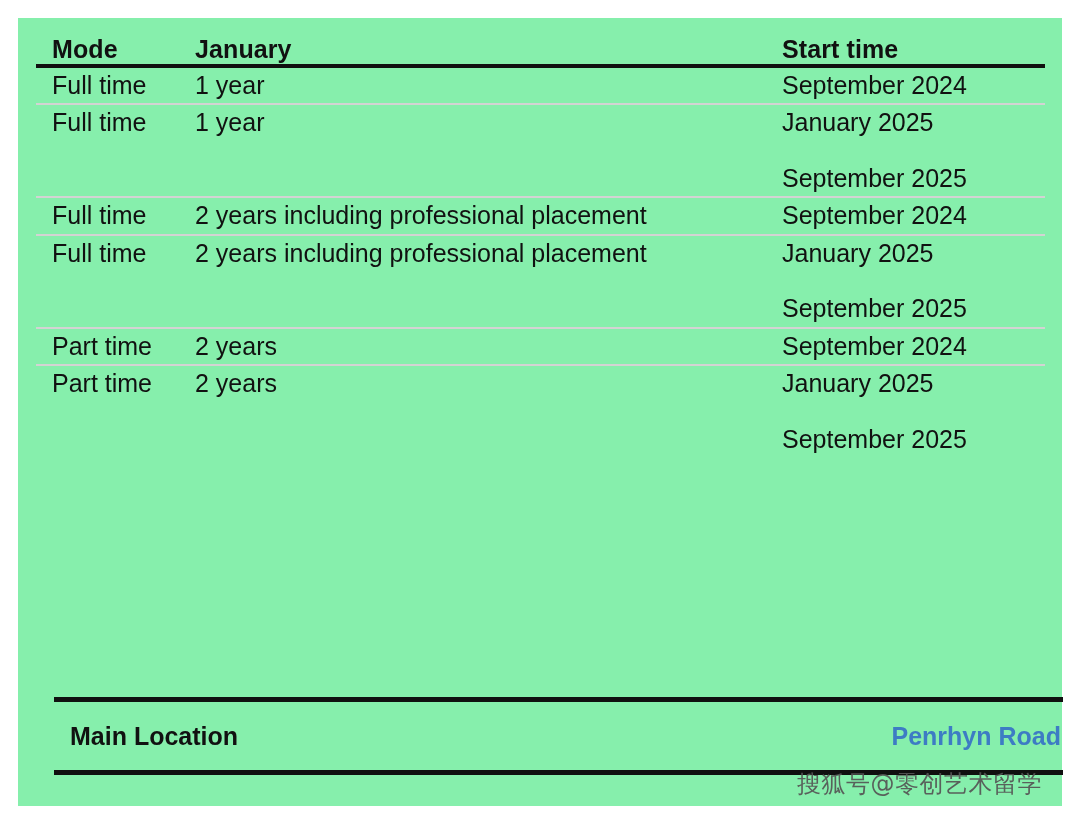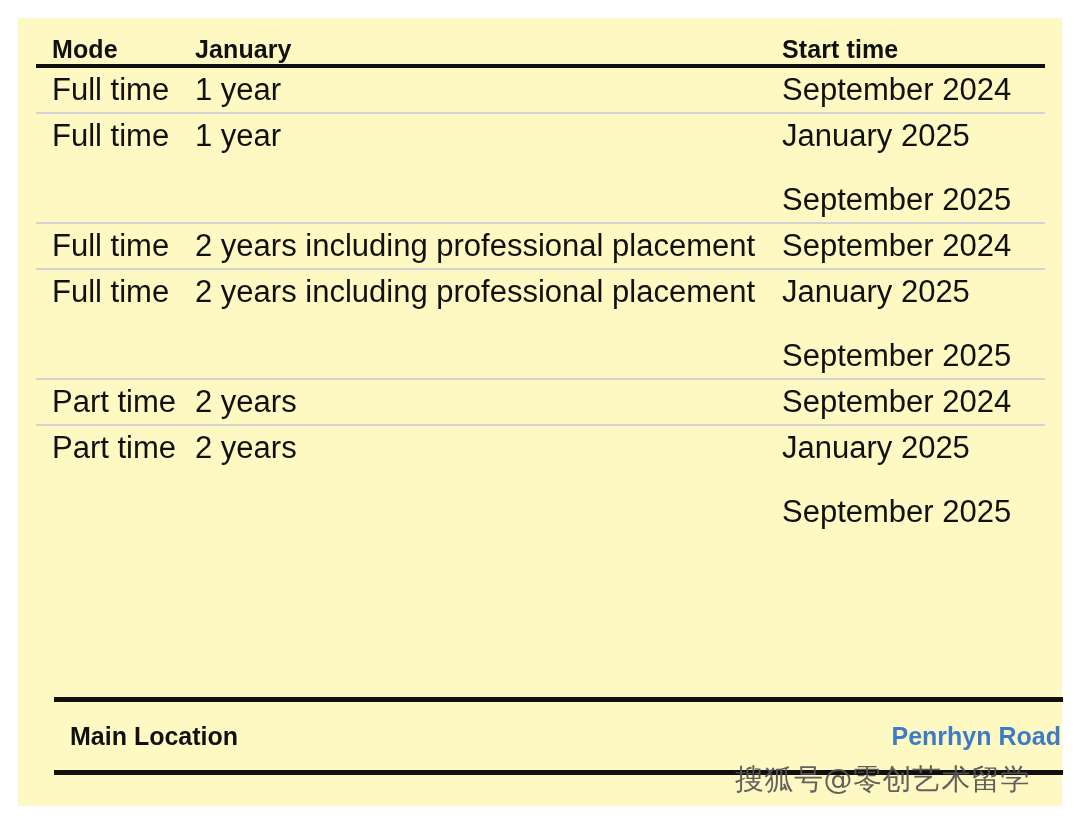--- a/index.html
+++ b/index.html
@@ -17,21 +17,21 @@
     position: relative;
   }
 
   
   .panel {
     position: absolute;
     left: 18px;
     top: 18px;
     width: 1044px;
     height: 788px;
-    background: #fef9c3;
+    background: #86efac;
     box-sizing: border-box;
   }
 
   
   .course-table {
     position: absolute;
     left: 18px;
     top: 18px;
     width: 1009px;
     border-collapse: collapse;
@@ -55,21 +55,21 @@
     font-size: 25px;
     font-weight: bold;
     letter-spacing: 0.1px;
     padding: 32px 0 22px 0;
     border-bottom: 4px solid #101010;
     line-height: 1.1;
   }
 
   
   tbody td {
-    font-size: 31px;
+    font-size: 25px;
     font-weight: normal;
     line-height: 1.42;
     padding: 22px 0 23px 0;
     border-bottom: 2px solid #d3d3d3;
   }
   tbody tr:last-child td {
     border-bottom: none;
     padding-bottom: 34px;
   }
 
@@ -104,23 +104,23 @@
     font-size: 25px;
     font-weight: bold;
     color: #3d7cc4;
     text-decoration: none;
     padding-right: 2px;
   }
 
   
   .watermark {
     position: absolute;
-    right: 32px;
+    right: 20px;
     bottom: 6px;
-    font-size: 29px;
+    font-size: 24px;
     color: #555555;
     font-family: "DejaVu Sans", sans-serif;
     opacity: 0.92;
     white-space: nowrap;
     letter-spacing: 0.5px;
   }
 </style>
 </head>
 <body>
 

